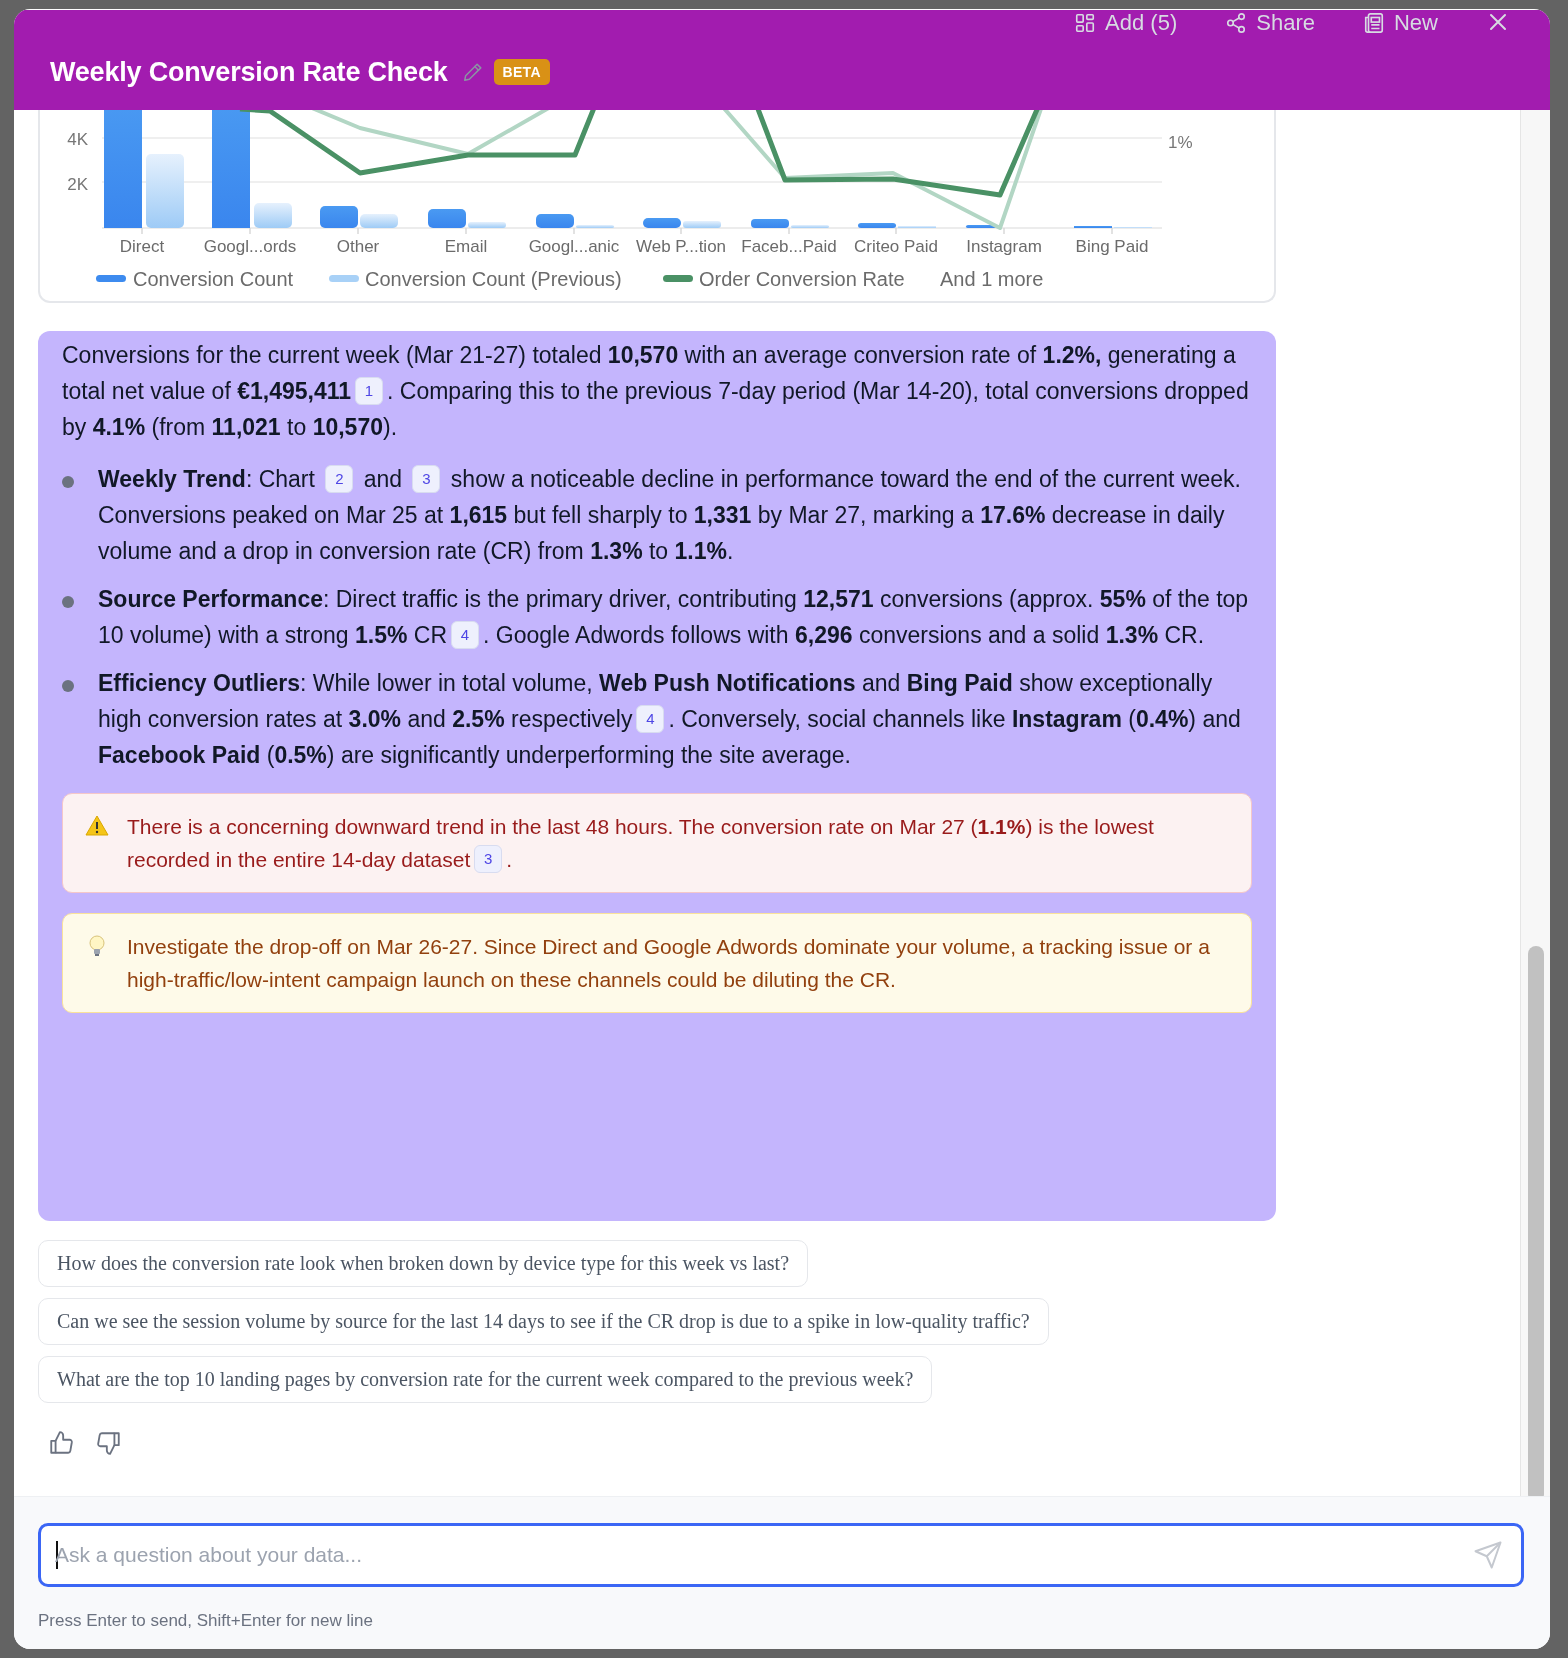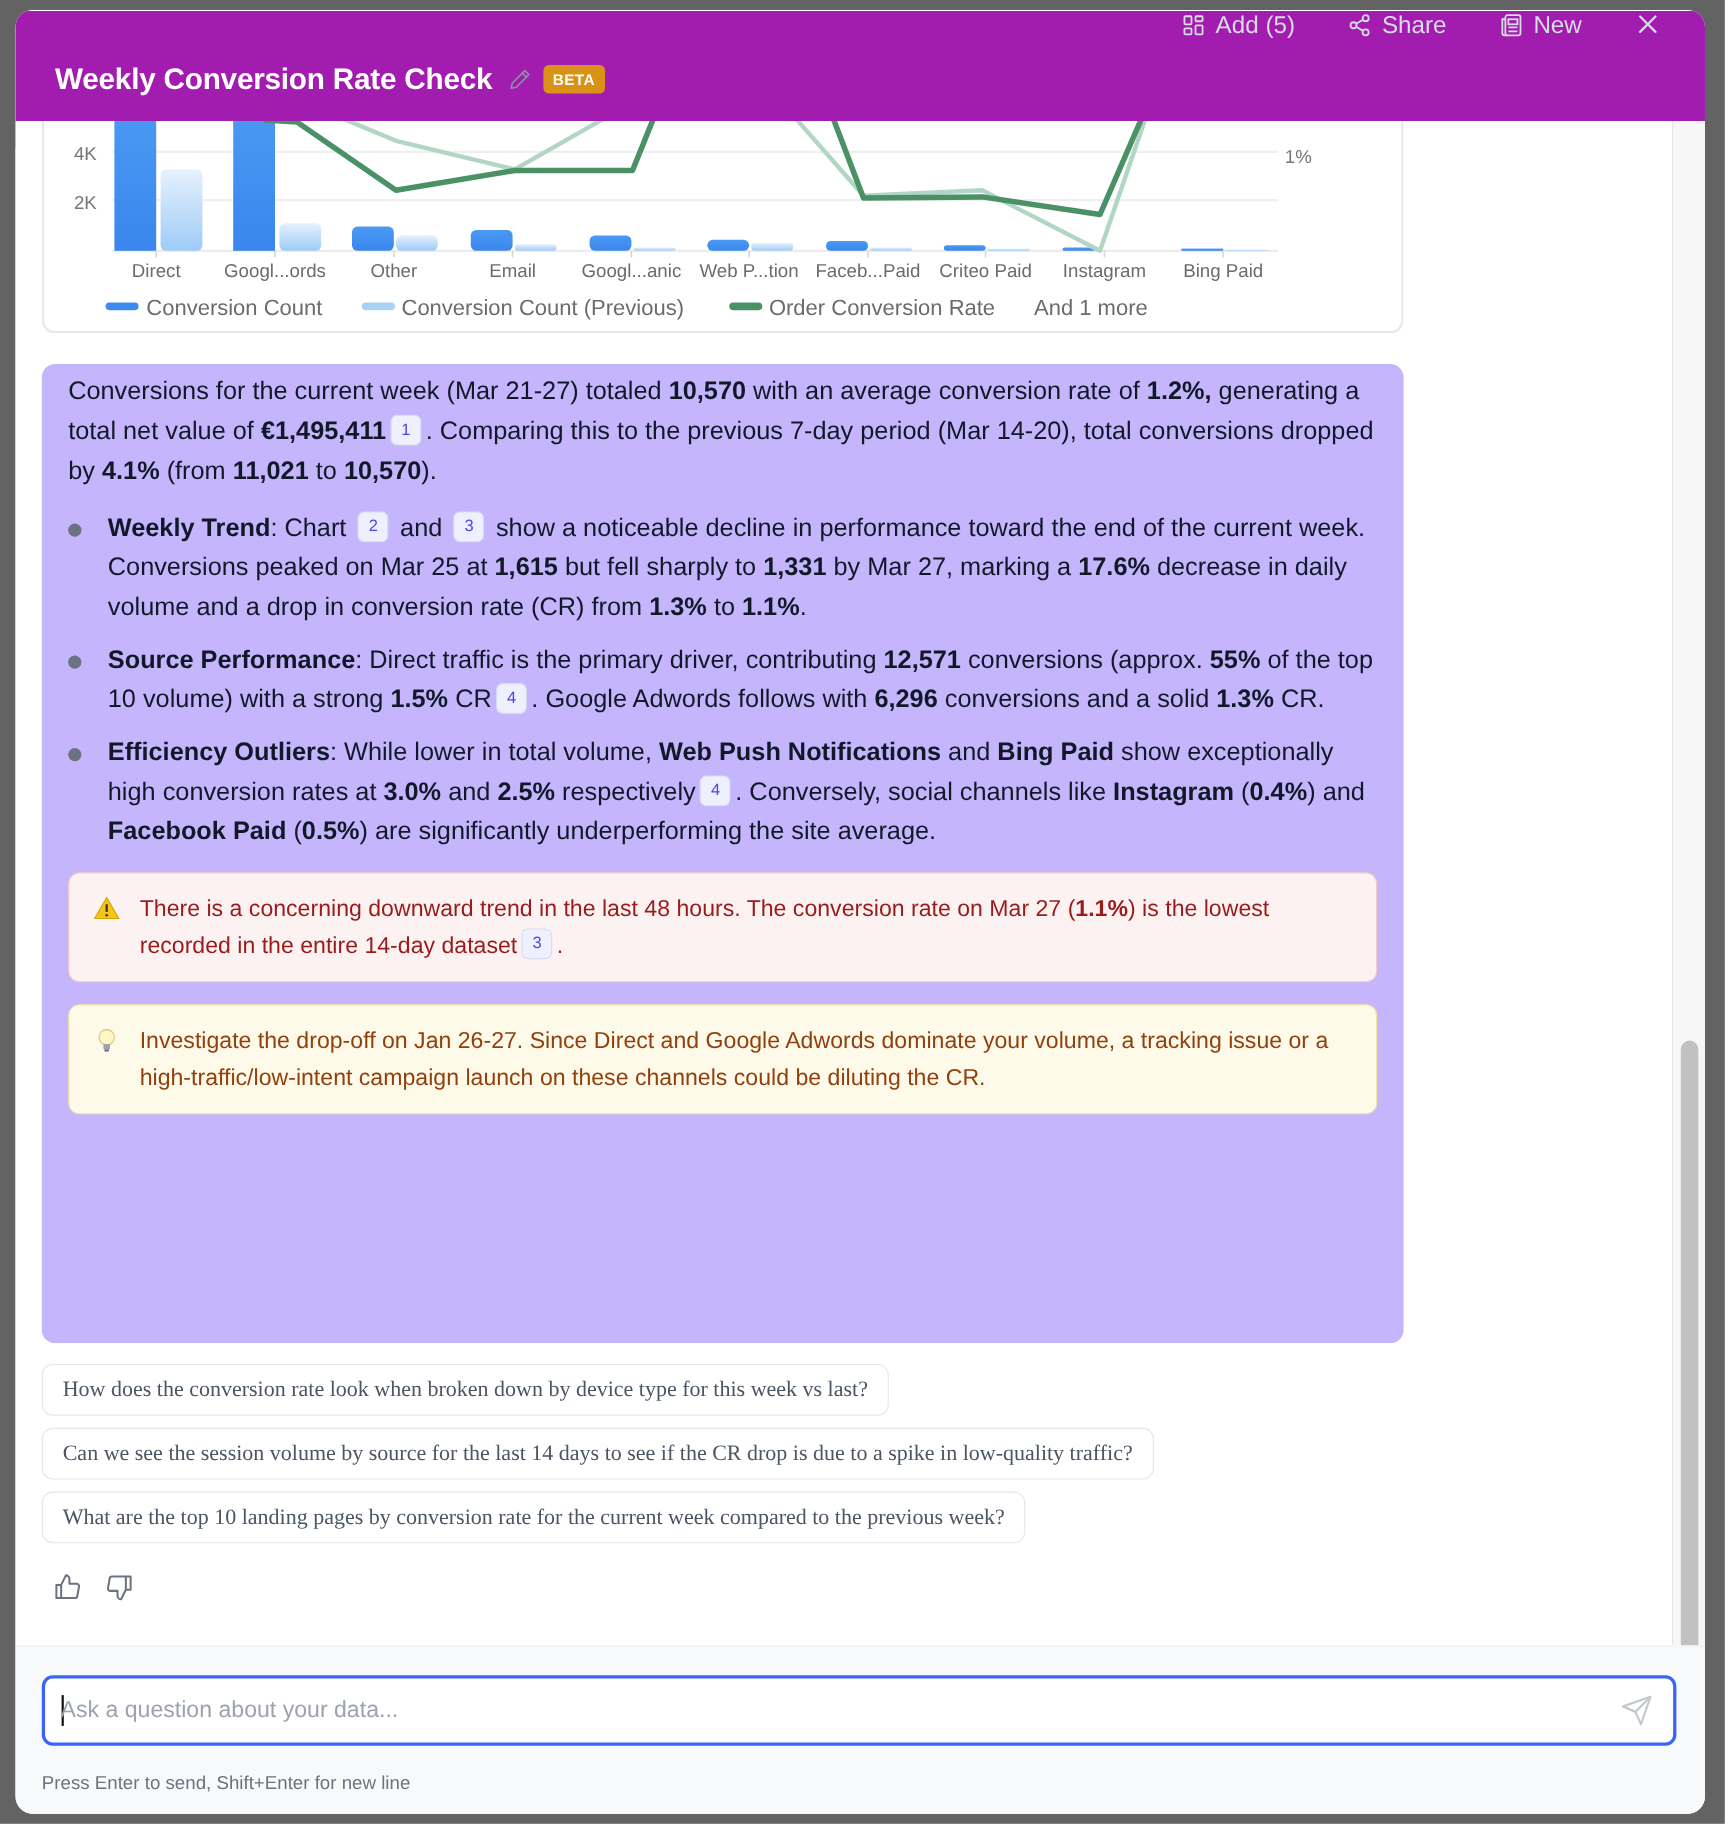--- a/index.html
+++ b/index.html
@@ -223,21 +223,21 @@
           </svg>
         <span>There is a concerning downward trend in the last 48 hours. The conversion rate on Mar 27 (</span><b>1.1%</b><span>) is the lowest recorded in the entire 14-day dataset</span><span class="ref">3</span><span>.</span>
       </div>
 
       <div class="callout tip">
         <svg class="cicon" viewBox="0 0 24 24">
             <circle cx="12" cy="9" r="7" fill="#fff6c4" stroke="#d8c37a" stroke-width="1"></circle>
             <rect x="9" y="15" width="6" height="5" rx="1" fill="#9ca3af"></rect>
             <rect x="10" y="20" width="4" height="2" fill="#6b7280"></rect>
           </svg>
-        <span>Investigate the drop-off on Jan 26-27. Since Direct and Google Adwords dominate your volume, a tracking issue or a high-traffic/low-intent campaign launch on these channels could be diluting the CR.</span>
+        <span>Investigate the drop-off on Mar 26-27. Since Direct and Google Adwords dominate your volume, a tracking issue or a high-traffic/low-intent campaign launch on these channels could be diluting the CR.</span>
       </div>
     </div>
 
     <div class="suggestions">
       <div class="sugg">How does the conversion rate look when broken down by device type for this week vs last?</div>
       <div class="sugg">Can we see the session volume by source for the last 14 days to see if the CR drop is due to a spike in low-quality traffic?</div>
       <div class="sugg">What are the top 10 landing pages by conversion rate for the current week compared to the previous week?</div>
     </div>
 
     <div class="feedback">

